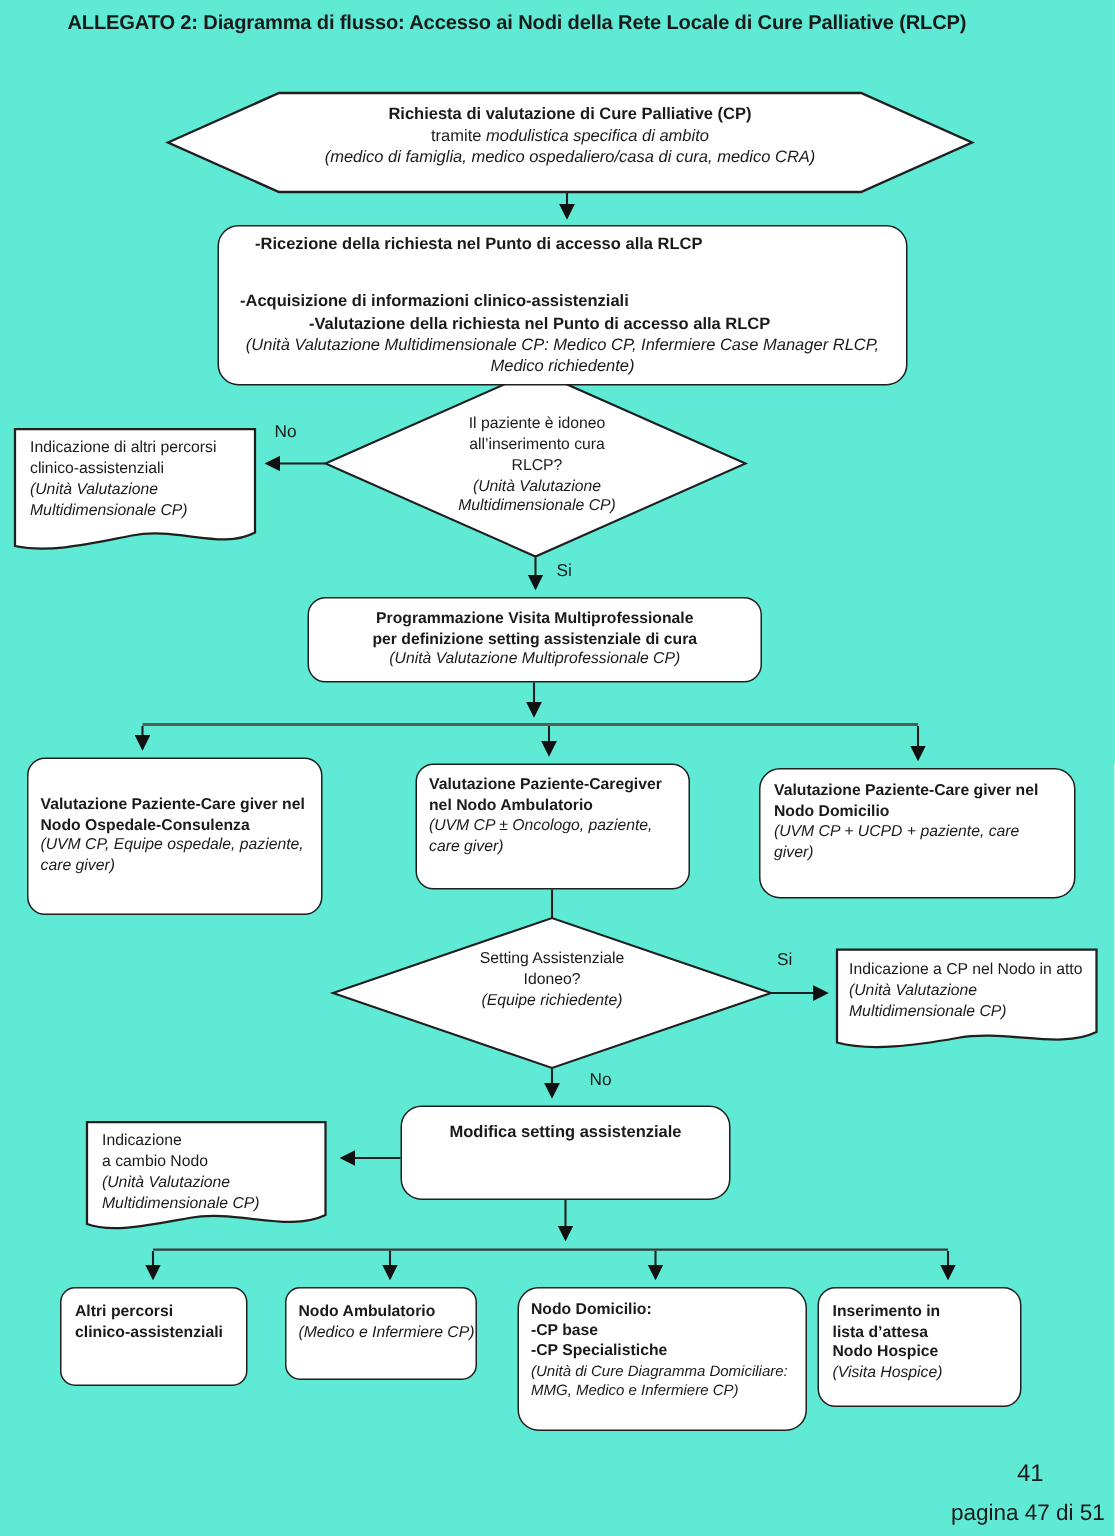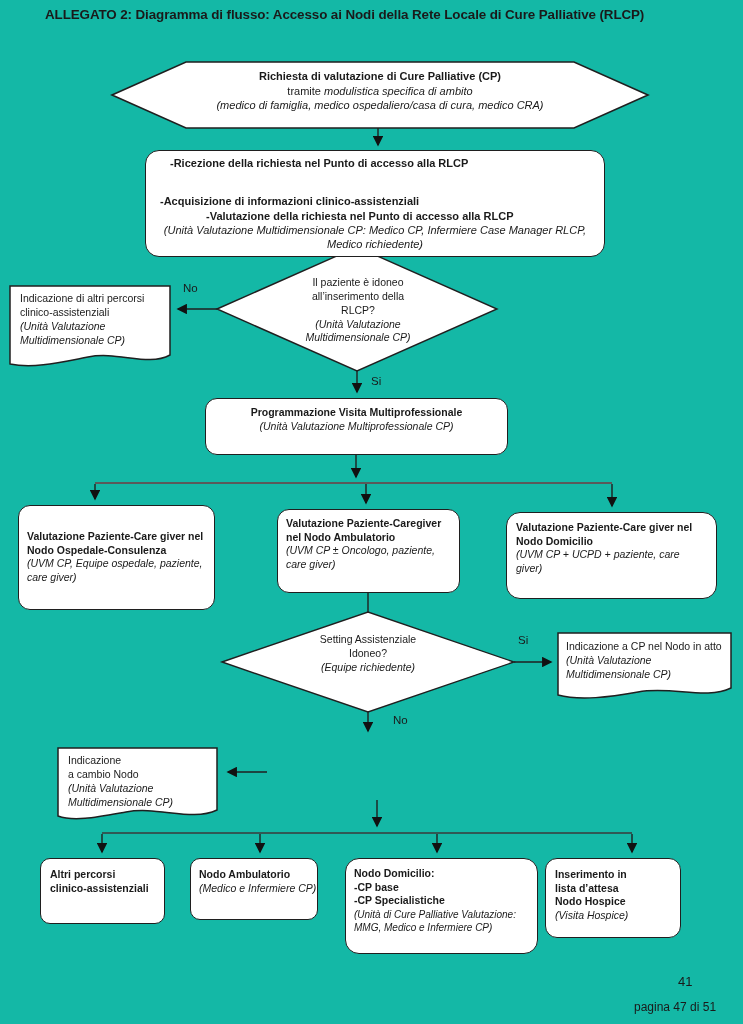--- a/index.html
+++ b/index.html
@@ -1,30 +1,30 @@
 <!DOCTYPE html>
 <html><head>
 <meta charset="utf-8">
 <style>
   html,body{margin:0;padding:0;background:#ffffff;}
   body{font-family:"Liberation Sans",sans-serif;color:#1a1a1a;}
-  #page{position:relative;width:743px;height:1024px;background:#14b8a6;overflow:hidden;}
+  #page{position:relative;width:743px;height:1024px;background:#5eead4;overflow:hidden;}
   #connectors{position:absolute;left:0;top:0;z-index:0;}
   .box{position:absolute;z-index:2;background:#fff;border:1.4px solid #1f1f1f;border-radius:12px;
        box-sizing:border-box;font-size:10.5px;line-height:1.3;}
   .ovl{position:absolute;z-index:2;font-size:10.5px;line-height:1.32;}
   .lbl{position:absolute;z-index:2;font-size:11.5px;}
   .ctr{text-align:center;}
   .b{font-weight:bold;}
   .i{font-style:italic;}
   .nw{white-space:nowrap;}
   .i10{font-size:10px;}
   .titlebar{position:absolute;z-index:2;font-weight:bold;font-size:13.4px;letter-spacing:-0.1px;}
-  .pagenum{position:absolute;z-index:2;font-size:13px;}
-  .pagefoot{position:absolute;z-index:2;font-size:12px;}
+  .pagenum{position:absolute;z-index:2;font-size:16px;}
+  .pagefoot{position:absolute;z-index:2;font-size:15px;}
 </style>
 </head>
 <body>
 
 <div id="page">
 
   <svg id="connectors" width="743" height="1024" viewBox="0 0 743 1024">
     <defs>
       <marker id="ah" viewBox="0 0 10 10" refX="8.5" refY="5" markerWidth="7.5" markerHeight="7.5" orient="auto-start-reverse">
         <path d="M0,0 L10,5 L0,10 Z" fill="#111"></path>
@@ -71,38 +71,39 @@
 
   <div class="box" style="left:145px;top:150px;width:460px;min-height:84px;border-radius:14px;border-width:1.6px;padding:5px 10px;font-size:11px;">
     <div class="b nw" style="padding-left:14px;">-Ricezione della richiesta nel Punto di accesso alla RLCP</div>
     <div class="b nw" style="padding-left:4px;margin-top:24px;">-Acquisizione di informazioni clinico-assistenziali</div>
     <div class="b nw" style="padding-left:50px;">-Valutazione della richiesta nel Punto di accesso alla RLCP</div>
     <div class="i ctr">(Unità Valutazione Multidimensionale CP: Medico CP, Infermiere Case Manager RLCP, Medico richiedente)</div>
   </div>
 
   <div class="ovl ctr" style="left:258px;top:276px;width:200px;">
     <div class="nw">Il paziente è idoneo</div>
-    <div class="nw">all’inserimento della</div>
+    <div class="nw">all’inserimento cura</div>
     <div class="nw">RLCP?</div>
     <div class="i nw">(Unità Valutazione</div>
     <div class="i nw">Multidimensionale CP)</div>
   </div>
 
   <div class="ovl" style="left:20px;top:292px;width:150px;">
     <div class="nw">Indicazione di altri percorsi</div>
     <div class="nw">clinico-assistenziali</div>
     <div class="i nw">(Unità Valutazione</div>
     <div class="i nw">Multidimensionale CP)</div>
   </div>
 
   <div class="lbl" style="left:183px;top:282px;">No</div>
   <div class="lbl" style="left:371px;top:375px;">Si</div>
 
   <div class="box ctr" style="left:205px;top:398px;width:303px;min-height:57px;padding-top:7px;">
     <div class="b nw">Programmazione Visita Multiprofessionale</div>
+    <div class="b nw">per definizione setting assistenziale di cura</div>
     <div class="i nw">(Unità Valutazione Multiprofessionale CP)</div>
   </div>
 
   <div class="box" style="left:18px;top:505px;width:197px;min-height:73px;padding:24px 8px;">
     <div class="b">Valutazione Paziente-Care giver nel Nodo Ospedale-Consulenza</div>
     <div class="i">(UVM CP, Equipe ospedale, paziente, care giver)</div>
   </div>
 
   <div class="box" style="left:277px;top:509px;width:183px;min-height:84px;padding:7px 8px;">
     <div class="b">Valutazione Paziente-Caregiver nel Nodo Ambulatorio</div>
@@ -123,20 +124,23 @@
   <div class="lbl" style="left:518px;top:634px;">Si</div>
 
   <div class="ovl" style="left:566px;top:640px;width:162px;">
     <div class="nw">Indicazione a CP nel Nodo in atto</div>
     <div class="i nw">(Unità Valutazione</div>
     <div class="i nw">Multidimensionale CP)</div>
   </div>
 
   <div class="lbl" style="left:393px;top:714px;">No</div>
 
+  <div class="box ctr" style="left:267px;top:737px;width:220px;min-height:63px;padding-top:10px;border-radius:14px;font-size:11px;">
+    <div class="b nw">Modifica setting assistenziale</div>
+  </div>
 
   <div class="ovl" style="left:68px;top:754px;width:148px;">
     <div class="nw">Indicazione</div>
     <div class="nw">a cambio Nodo</div>
     <div class="i nw">(Unità Valutazione</div>
     <div class="i nw">Multidimensionale CP)</div>
   </div>
 
   <div class="box" style="left:40px;top:858px;width:125px;min-height:66px;padding:9px 9px;border-radius:10px;">
     <div class="b nw">Altri percorsi</div>
@@ -145,21 +149,21 @@
 
   <div class="box" style="left:190px;top:858px;width:128px;min-height:62px;padding:9px 8px;border-radius:10px;">
     <div class="b nw">Nodo Ambulatorio</div>
     <div class="i nw">(Medico e Infermiere CP)</div>
   </div>
 
   <div class="box" style="left:345px;top:858px;width:193px;min-height:96px;padding:8px 8px;border-radius:14px;">
     <div class="b nw">Nodo Domicilio:</div>
     <div class="b nw">-CP base</div>
     <div class="b nw">-CP Specialistiche</div>
-    <div class="i nw i10">(Unità di Cure Palliative Valutazione:</div>
+    <div class="i nw i10">(Unità di Cure Diagramma Domiciliare:</div>
     <div class="i nw i10">MMG, Medico e Infermiere CP)</div>
   </div>
 
   <div class="box" style="left:545px;top:858px;width:136px;min-height:80px;padding:9px 9px;border-radius:12px;">
     <div class="b nw">Inserimento in</div>
     <div class="b nw">lista d’attesa</div>
     <div class="b nw">Nodo Hospice</div>
     <div class="i nw">(Visita Hospice)</div>
   </div>
 

